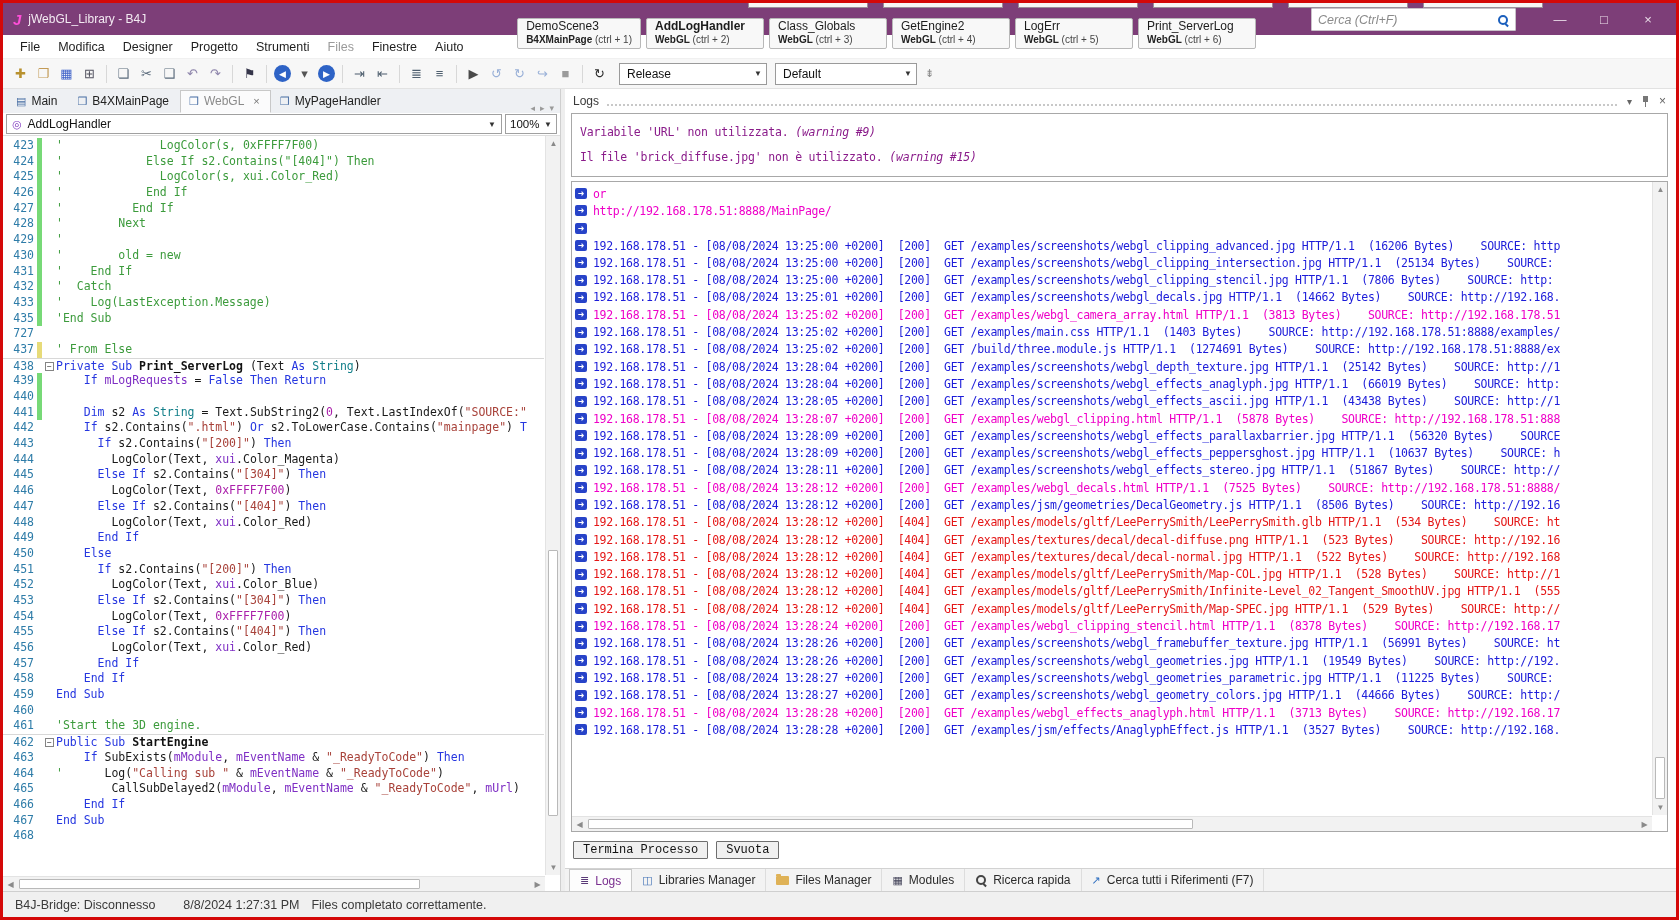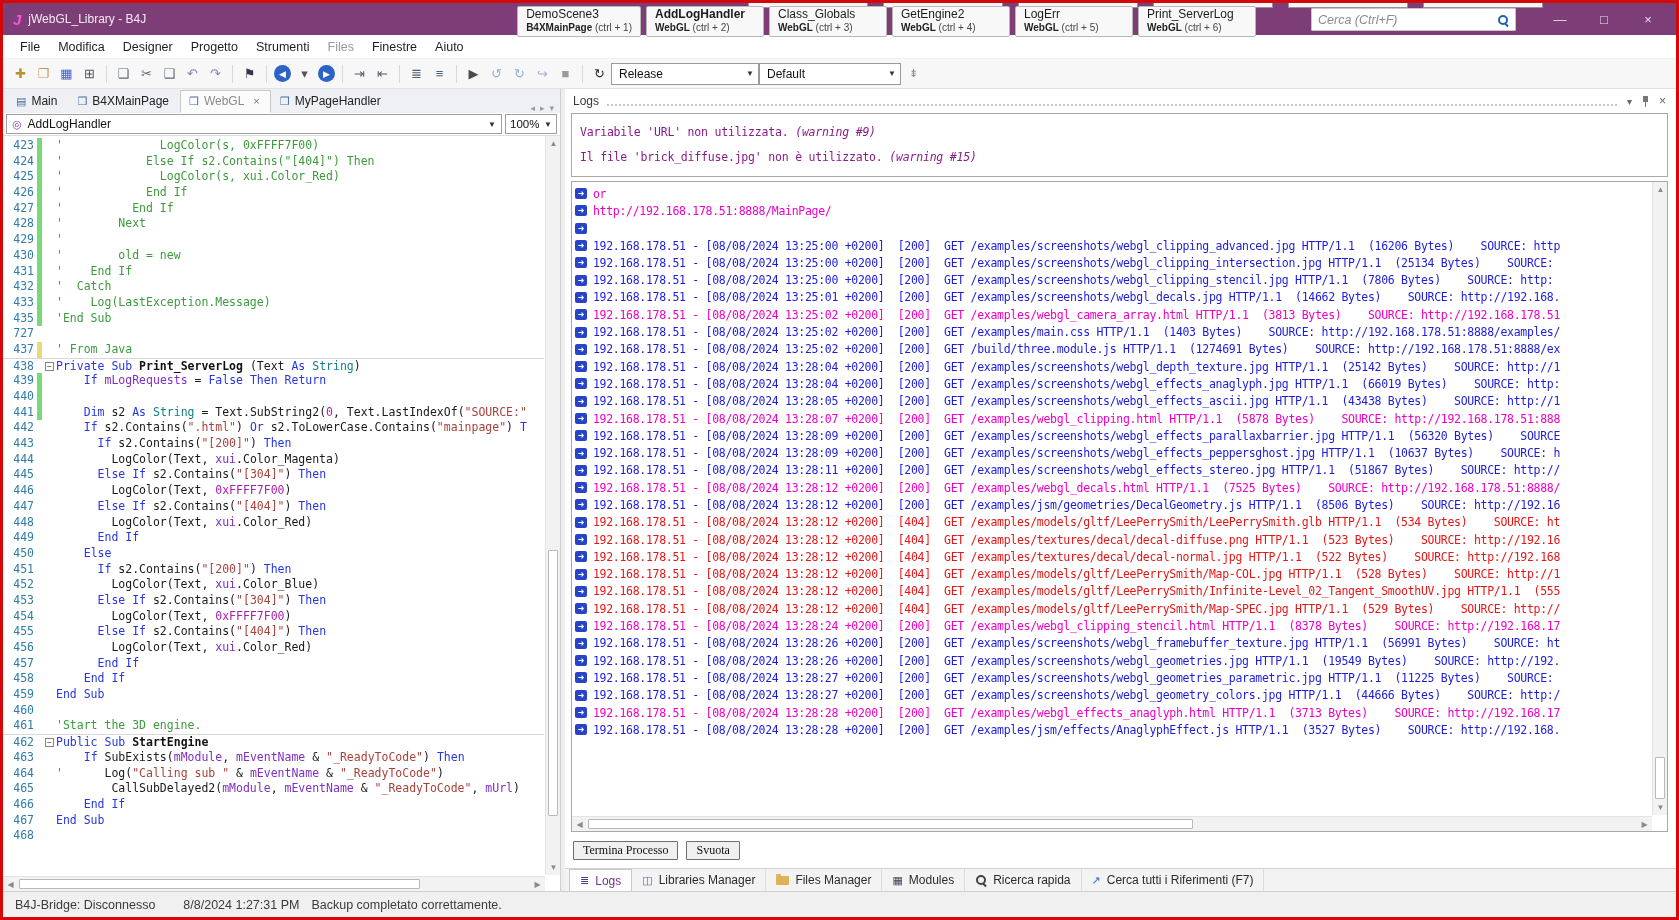--- a/index.html
+++ b/index.html
@@ -4,40 +4,40 @@
 <style>
   * { margin:0; padding:0; box-sizing:border-box; }
   html,body { width:1679px; height:920px; overflow:hidden; font-family:"Liberation Sans",sans-serif; background:#fff; }
   .window { position:absolute; inset:0; border:3px solid #d40808; display:flex; flex-direction:column; background:#fff; }
 
   
   .titlebar { height:32px; background:#7d3e78; display:flex; align-items:center; position:relative; flex:0 0 auto; }
   .app-logo { color:#ff4fd8; font-weight:bold; font-size:15px; margin:0 7px 0 10px; font-style:italic; }
   .app-title { color:#f3eaf2; font-size:12px; }
   .ghost-tab { position:absolute; top:0; height:5px; background:#f6f6f6; border:1px solid #9a8f9a; border-top:none; }
-  .htabs { position:absolute; right:420px; top:3px; display:flex; gap:5px;padding-left:27px; }
+  .htabs { position:absolute; right:420px; top:15px; display:flex; gap:5px;padding-left:27px; }
   .htab { background:#f8f8f8; border:1px solid #b8b8b8; border-radius:2px; padding:1px 8px 2px 8px; line-height:13px; min-width:118px; cursor:pointer; }
   .htab .t1 { font-size:12px; color:#1c1c1c; }
   .htab.active .t1 { font-weight:bold; }
   .htab .t2 { font-size:10px; color:#444; }
   .htab .t2 .mod { font-weight:bold; color:#222; }
   .searchbox { position:absolute; right:160px; top:5px; width:205px; height:23px; background:#fff; border:1px solid #c9c2c9; border-radius:1px; display:flex; align-items:center; padding:0 6px; }
   .searchbox .ph { flex:1; font-size:12.5px; font-style:italic; color:#8a8a8a; }
   .win-controls { position:absolute; right:6px; top:0; height:32px; display:flex; align-items:center; }
   .win-btn { width:44px; text-align:center; color:#e9dcE8; color:#e9dce8; font-size:13px; cursor:pointer; }
 
   
   .menubar { height:24px; background:#fff; display:flex; align-items:center; padding-left:8px; border-bottom:1px solid #f0f0f0; flex:0 0 auto; }
   .menu-item { font-size:12.5px; color:#1e1e1e; padding:2px 9px; cursor:pointer; }
   .menu-item.disabled { color:#9a9a9a; }
   .toolbar { height:30px; background:#f7f7f7; border-bottom:1px solid #e2e2e2; display:flex; align-items:center; padding-left:6px; flex:0 0 auto; }
   .ticon { width:21px; height:20px; display:inline-flex; align-items:center; justify-content:center; font-size:13px; margin:0 1px; cursor:pointer; border-radius:2px; }
   .ticon.circle { width:17px; height:17px; border-radius:50%; font-size:9px; margin:0 2px; }
   .tsep { width:1px; height:18px; background:#d8d8d8; margin:0 5px; }
-  .tcombo { height:22px; background:#fff; border:1px solid #9a9a9a; display:flex; align-items:center; font-size:12px; color:#111; padding:0 4px 0 7px; cursor:pointer; }
+  .tcombo { height:22px; background:#fff; border:1px solid #9a9a9a; display:flex; align-items:center; font-size:12px; color:#111; padding:0 4px 0 7px; margin-left:8px; cursor:pointer; }
   .tcombo .arr { margin-left:auto; font-size:8px; color:#333; padding-left:8px; }
   .overflow-ic { color:#8a8a8a; font-size:11px; margin-left:8px; }
 
   
   .main { flex:1; display:flex; min-height:0; }
   .editor-pane { width:558px; flex:0 0 auto; display:flex; flex-direction:column; border-right:1px solid #cfcfcf; min-height:0; }
   .splitter { width:4px; background:#eee; flex:0 0 auto; }
   .logs-pane { flex:1; display:flex; flex-direction:column; min-width:0; min-height:0;justify-content:space-between; }
 
   
@@ -89,21 +89,21 @@
   .warn-line .wsuf { font-style:italic; }
   .log-box { margin:0 8px 0 6px; flex:1; border:1px solid #a8a8a8; background:#fff; position:relative; overflow:hidden; min-height:0; }
   .log-lines { position:absolute; inset:3px 16px 16px 3px; overflow:hidden; }
   .log-line { display:flex; align-items:center; height:17.3px; overflow:hidden; }
   .log-ic { flex:0 0 auto; width:12px; height:11px; background:#2743c8; border-radius:2px; color:#fff; font-size:8px; line-height:11px; text-align:center; margin-right:6px; cursor:pointer; }
   .log-txt { font-family:"DejaVu Sans Mono",monospace; font-size:11.5px; letter-spacing:-0.3px; white-space:pre; overflow:hidden; }
   .log-line.b .log-txt { color:#1c1cd9; }
   .log-line.m .log-txt { color:#ee00c8; }
   .log-line.r .log-txt { color:#e41616; }
   .btn-row { flex:0 0 auto; height:36px; display:flex; align-items:center; gap:8px; padding:0 0 0 8px; }
-  .wbtn { background:#f0f0f0; border:1px solid #6e6e6e; font-size:12px; color:#111; padding:1px 9px; border-radius:1px; cursor:pointer; font-family:Liberation Serif, serif; }
+  .wbtn { background:#f0f0f0; border:1px solid #6e6e6e; font-size:12px; color:#111; padding:1px 9px; border-radius:1px; cursor:pointer; font-family:Liberation Mono, monospace; }
   .bottom-tabs { flex:0 0 auto; height:23px; background:#f3f3f3; border-top:1px solid #d2d2d2; display:flex; align-items:center; padding-left:4px; }
   .btab { display:flex; align-items:center; gap:6px; font-size:12px; color:#2b2b2b; padding:3px 10px; border-right:1px solid #ddd; cursor:pointer; height:100%; }
   .btab.active { background:#fdfdfd; color:#7a2f8f; border:1px solid #c9c9c9; border-bottom:none; }
   .btab .bicon { font-size:11px; }
   .folder { width:13px; height:9px; background:#dfb257; border-radius:1px; position:relative; display:inline-block; }
   .folder::before { content:""; position:absolute; top:-2px; left:0; width:5px; height:2px; background:#dfb257; border-radius:1px 1px 0 0; }
   .mag { position:relative; display:inline-block; width:12px; height:12px; }
   .mag::before { content:""; position:absolute; left:1px; top:1px; width:6px; height:6px; border:2px solid currentColor; border-radius:50%; }
   .mag::after { content:""; position:absolute; left:9px; top:9px; width:4px; height:2px; background:currentColor; transform:rotate(45deg); transform-origin:0 0; }
 
@@ -263,21 +263,21 @@
             <div class="code-line"><span class="ln">426</span><span class="chbar g"></span><span class="foldcol"></span><span class="ctext"><span class="c">'            End If</span></span></div>
             <div class="code-line"><span class="ln">427</span><span class="chbar g"></span><span class="foldcol"></span><span class="ctext"><span class="c">'          End If</span></span></div>
             <div class="code-line"><span class="ln">428</span><span class="chbar g"></span><span class="foldcol"></span><span class="ctext"><span class="c">'        Next</span></span></div>
             <div class="code-line"><span class="ln">429</span><span class="chbar g"></span><span class="foldcol"></span><span class="ctext"><span class="c">'</span></span></div>
             <div class="code-line"><span class="ln">430</span><span class="chbar g"></span><span class="foldcol"></span><span class="ctext"><span class="c">'        old = new</span></span></div>
             <div class="code-line"><span class="ln">431</span><span class="chbar g"></span><span class="foldcol"></span><span class="ctext"><span class="c">'    End If</span></span></div>
             <div class="code-line"><span class="ln">432</span><span class="chbar g"></span><span class="foldcol"></span><span class="ctext"><span class="c">'  Catch</span></span></div>
             <div class="code-line"><span class="ln">433</span><span class="chbar g"></span><span class="foldcol"></span><span class="ctext"><span class="c">'    Log(LastException.Message)</span></span></div>
             <div class="code-line"><span class="ln">435</span><span class="chbar g"></span><span class="foldcol"></span><span class="ctext"><span class="c">'End Sub</span></span></div>
             <div class="code-line"><span class="ln">727</span><span class="chbar"></span><span class="foldcol"></span><span class="ctext"></span></div>
-            <div class="code-line"><span class="ln">437</span><span class="chbar y"></span><span class="foldcol"></span><span class="ctext"><span class="c">' From Java</span></span></div>
+            <div class="code-line"><span class="ln">437</span><span class="chbar y"></span><span class="foldcol"></span><span class="ctext"><span class="c">' From Else</span></span></div>
             <div class="code-line sep"><span class="ln">438</span><span class="chbar"></span><span class="foldcol"><span class="foldbox">−</span></span><span class="ctext"><span class="k">Private Sub </span><span class="b">Print_ServerLog</span><span class="d"> (Text </span><span class="k">As </span><span class="t">String</span><span class="d">)</span></span></div>
             <div class="code-line"><span class="ln">439</span><span class="chbar g"></span><span class="foldcol"></span><span class="ctext"><span class="d">    </span><span class="k">If</span><span class="d"> </span><span class="g">mLogRequests</span><span class="d"> = </span><span class="k">False</span><span class="d"> </span><span class="k">Then</span><span class="d"> </span><span class="k">Return</span></span></div>
             <div class="code-line"><span class="ln">440</span><span class="chbar g"></span><span class="foldcol"></span><span class="ctext"></span></div>
             <div class="code-line"><span class="ln">441</span><span class="chbar g"></span><span class="foldcol"></span><span class="ctext"><span class="d">    </span><span class="k">Dim</span><span class="d"> s2 </span><span class="k">As </span><span class="t">String</span><span class="d"> = Text.SubString2(</span><span class="n">0</span><span class="d">, Text.LastIndexOf(</span><span class="s">"SOURCE:"</span></span></div>
             <div class="code-line"><span class="ln">442</span><span class="chbar"></span><span class="foldcol"></span><span class="ctext"><span class="d">    </span><span class="k">If</span><span class="d"> s2.Contains(</span><span class="s">".html"</span><span class="d">) </span><span class="k">Or</span><span class="d"> s2.ToLowerCase.Contains(</span><span class="s">"mainpage"</span><span class="d">) </span><span class="k">T</span></span></div>
             <div class="code-line"><span class="ln">443</span><span class="chbar"></span><span class="foldcol"></span><span class="ctext"><span class="d">      </span><span class="k">If</span><span class="d"> s2.Contains(</span><span class="s">"[200]"</span><span class="d">) </span><span class="k">Then</span></span></div>
             <div class="code-line"><span class="ln">444</span><span class="chbar"></span><span class="foldcol"></span><span class="ctext"><span class="d">        LogColor(Text, </span><span class="g">xui</span><span class="d">.Color_Magenta)</span></span></div>
             <div class="code-line"><span class="ln">445</span><span class="chbar"></span><span class="foldcol"></span><span class="ctext"><span class="d">      </span><span class="k">Else If</span><span class="d"> s2.Contains(</span><span class="s">"[304]"</span><span class="d">) </span><span class="k">Then</span></span></div>
             <div class="code-line"><span class="ln">446</span><span class="chbar"></span><span class="foldcol"></span><span class="ctext"><span class="d">        LogColor(Text, </span><span class="n">0xFFFF7F00</span><span class="d">)</span></span></div>
             <div class="code-line"><span class="ln">447</span><span class="chbar"></span><span class="foldcol"></span><span class="ctext"><span class="d">      </span><span class="k">Else If</span><span class="d"> s2.Contains(</span><span class="s">"[404]"</span><span class="d">) </span><span class="k">Then</span></span></div>
@@ -504,16 +504,16 @@
             <span>Cerca tutti i Riferimenti (F7)</span>
           </div>
         </div>
     </div>
   </div>
 
   <div class="statusbar">
     <span>B4J-Bridge: Disconnesso</span>
     <span class="msg-group">
       <span>8/8/2024 1:27:31 PM</span>
-      <span>Backup completato correttamente.</span>
+      <span>Files completato correttamente.</span>
     </span>
   </div>
 </div>
 
 </body></html>

